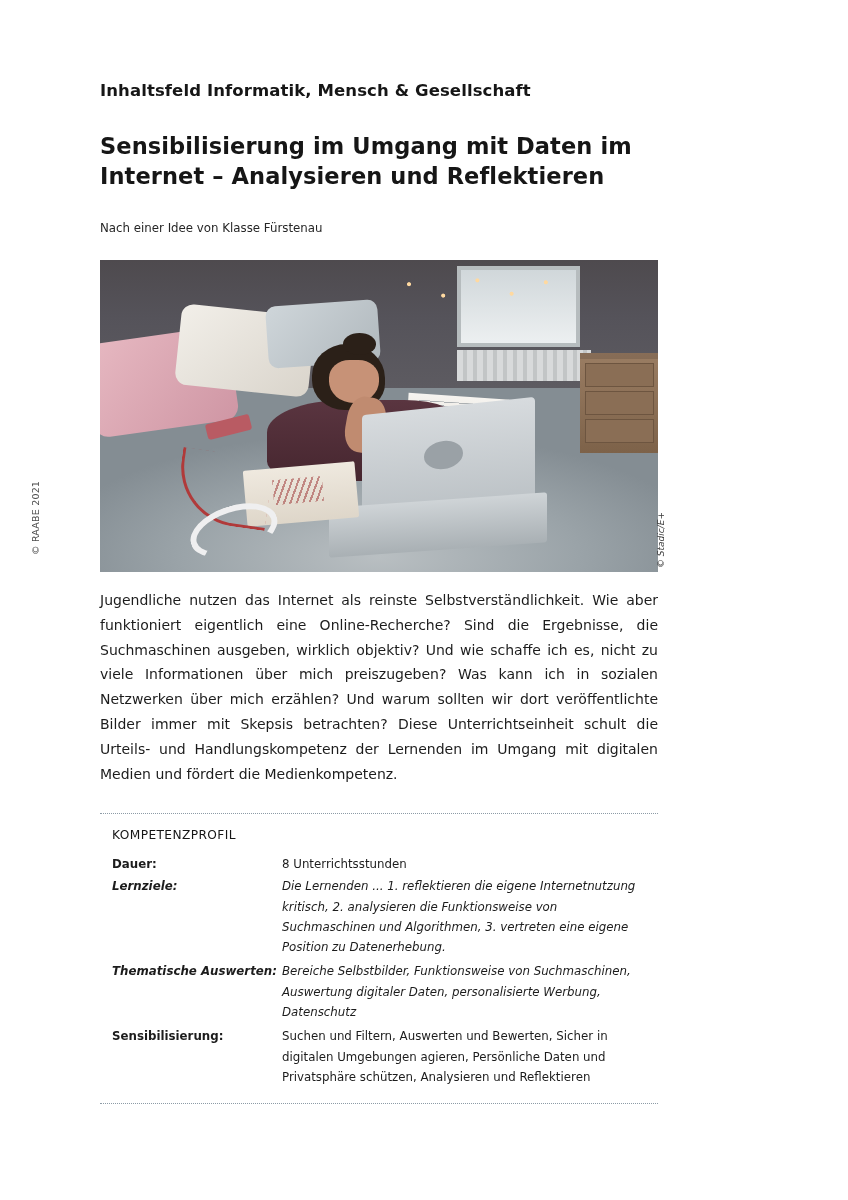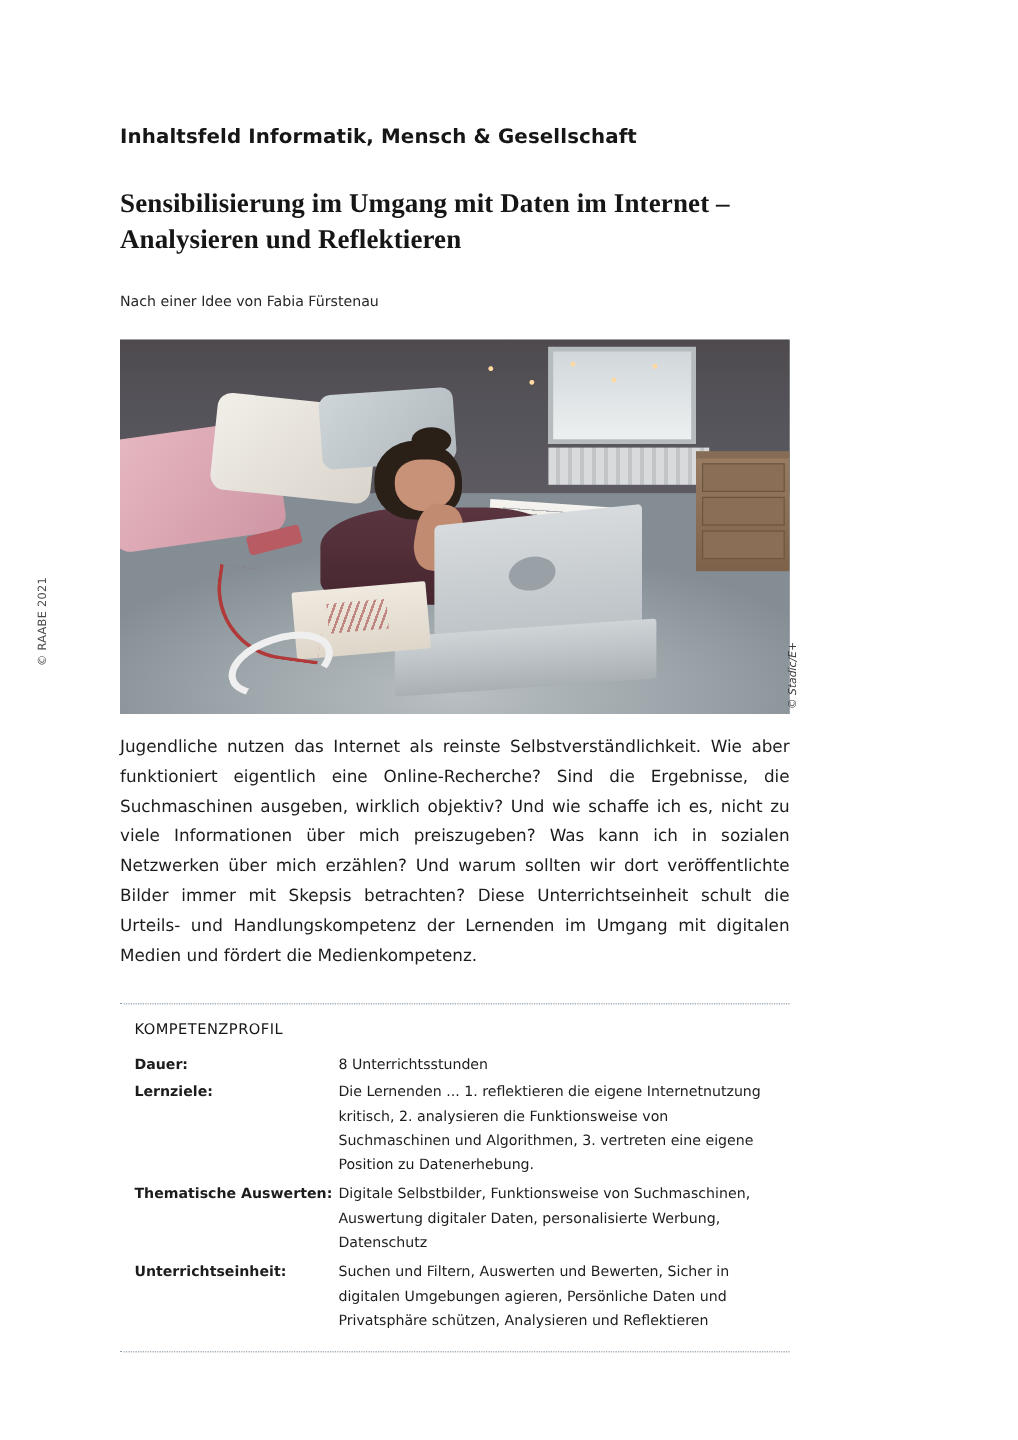--- a/index.html
+++ b/index.html
@@ -31,41 +31,40 @@
     font-size: 9.5px;
     color: #4a4a4a;
     letter-spacing: 0.2px;
     white-space: nowrap;
   }
 
   
   .content {
     position: absolute;
     left: 100px;
-    top: 104px;
+    top: 81px;
     width: 558px;
   }
 
   .eyebrow {
     font-size: 16.5px;
     font-weight: bold;
     color: #161616;
     letter-spacing: 0.1px;
     margin: 0 0 30px 0;
     line-height: 1.25;
   }
 
   .title {
     font-size: 22.5px;
     font-weight: bold;
     color: #161616;
     line-height: 1.33;
     margin: 0 0 28px 0;
     letter-spacing: 0.1px;
-    font-family: Liberation Serif, serif;
   }
 
   .credits {
     font-size: 11.8px;
     color: #262626;
     line-height: 1.55;
     margin: 0 0 22px 0;
   }
 
   
@@ -266,37 +265,37 @@
   }
   .kp-label {
     width: 170px;
     font-weight: bold;
     padding-left: 12px !important;
     white-space: nowrap;
   }
   .kp-value {
     padding-right: 6px !important;
   }
-  .kp-row-gap td { padding-bottom: 4px; }
+  .kp-row-gap td { padding-bottom: 4px; font-style: italic; }
 </style>
 </head>
 <body>
 
 <div class="page">
 
   <div class="left-copyright">© RAABE 2021</div>
 
   <div class="content">
 
     <h2 class="eyebrow">Inhaltsfeld Informatik, Mensch &amp; Gesellschaft</h2>
 
     <h1 class="title">Sensibilisierung im Umgang mit Daten im Internet – Analysieren und Reflektieren</h1>
 
     <div class="credits">
-      <div>Nach einer Idee von Fabia Fürstenau</div>
+      <div>Nach einer Idee von Klasse Fürstenau</div>
     </div>
 
     <div class="photo-wrap">
       <div class="photo">
         <div class="ph-bed"></div>
         <div class="ph-wall"></div>
         <div class="ph-window"></div>
         <div class="ph-radiator"></div>
         <div class="ph-dresser"></div>
         <div class="ph-drawer d1"></div>
@@ -336,24 +335,24 @@
         <tr>
           <td class="kp-label">Dauer:</td>
           <td class="kp-value">8 Unterrichtsstunden</td>
         </tr>
         <tr class="kp-row-gap">
           <td class="kp-label">Lernziele:</td>
           <td class="kp-value">Die Lernenden ... 1. reflektieren die eigene Internetnutzung kritisch, 2. analysieren die Funktionsweise von Suchmaschinen und Algorithmen, 3. vertreten eine eigene Position zu Datenerhebung.</td>
         </tr>
         <tr class="kp-row-gap">
           <td class="kp-label">Thematische Auswerten:</td>
-          <td class="kp-value">Digitale Selbstbilder, Funktionsweise von Suchmaschinen, Auswertung digitaler Daten, personalisierte Werbung, Datenschutz</td>
+          <td class="kp-value">Bereiche Selbstbilder, Funktionsweise von Suchmaschinen, Auswertung digitaler Daten, personalisierte Werbung, Datenschutz</td>
         </tr>
         <tr>
-          <td class="kp-label">Unterrichtseinheit:</td>
+          <td class="kp-label">Sensibilisierung:</td>
           <td class="kp-value">Suchen und Filtern, Auswerten und Bewerten, Sicher in digitalen Umgebungen agieren, Persönliche Daten und Privatsphäre schützen, Analysieren und Reflektieren</td>
         </tr>
       </tbody>
     </table>
 
     <hr class="rule">
 
   </div>
 </div>
 

